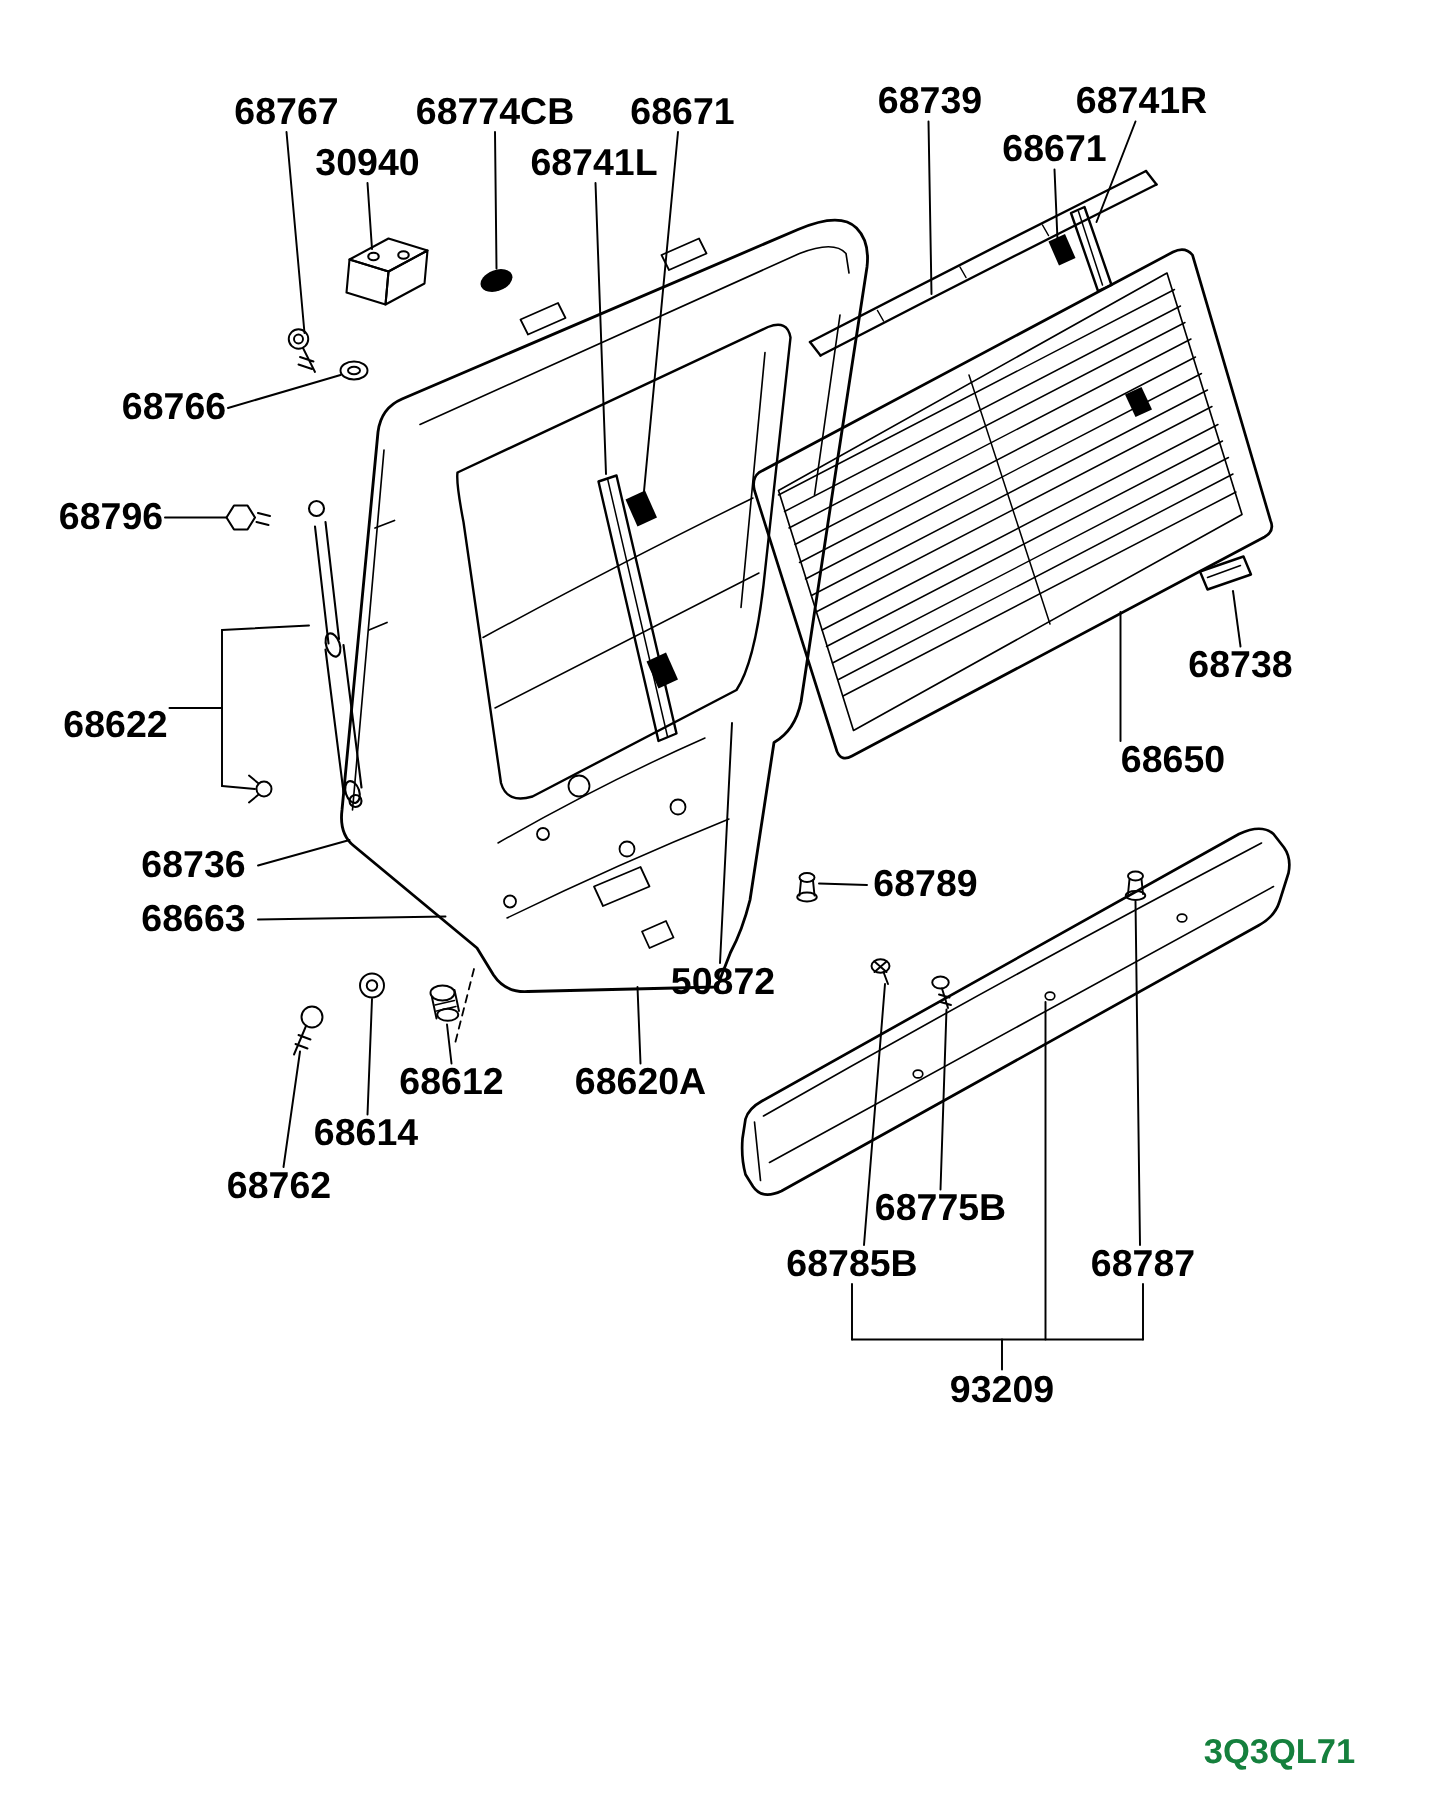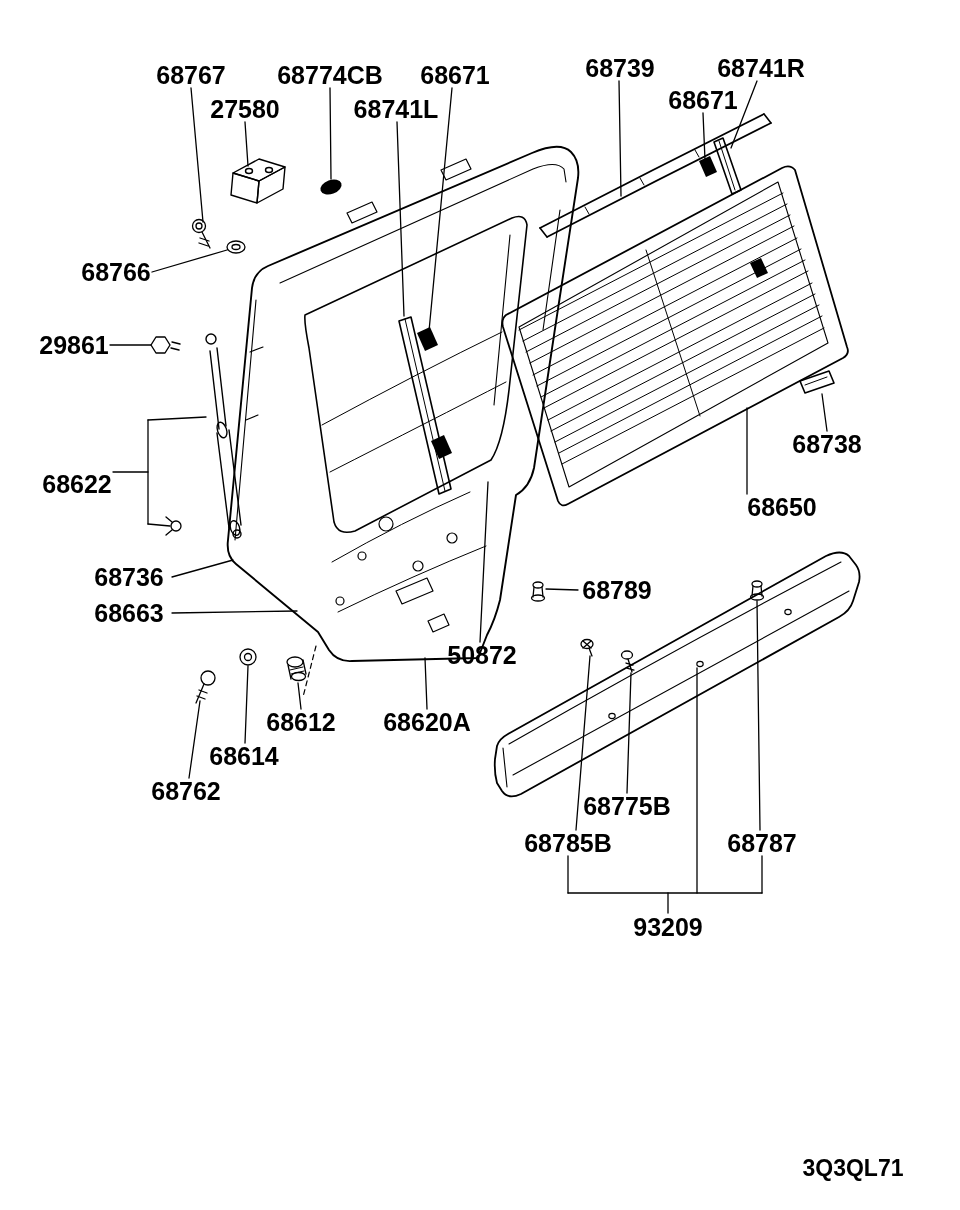--- a/index.html
+++ b/index.html
@@ -3,21 +3,21 @@
 <meta charset="utf-8">
 <style>
   html,body{margin:0;padding:0;background:#fff;}
   .stage{position:relative;width:960px;height:1210px;background:#fff;overflow:hidden;
          font-family:"Liberation Sans",sans-serif;}
   .stage svg{position:absolute;left:0;top:0;}
   .part-label{position:absolute;transform:translate(-50%,-50%);
               font:bold 25px "Liberation Sans",sans-serif;color:#000;
               white-space:nowrap;letter-spacing:0px;}
   .diagram-code{position:absolute;transform:translate(-50%,-50%);
-              font:bold 23px "Liberation Sans",sans-serif;color:#000000;white-space:nowrap;}
+              font:bold 23px "Liberation Sans",sans-serif;color:#15803d;white-space:nowrap;}
 </style>
 </head>
 <body>
 
 <div class="stage">
 
 <svg width="960" height="1210" viewBox="0 0 960 1210">
   <g stroke="#000" fill="none" stroke-width="1.6" stroke-linejoin="round" stroke-linecap="round">
 
     <g>
@@ -217,25 +217,25 @@
       <path d="M 697,893 L 697,668"></path>
     </g>
   </g>
 </svg>
 
 <div class="part-label" style="left:191px;top:75px">68767</div>
 <div class="part-label" style="left:330px;top:75px">68774CB</div>
 <div class="part-label" style="left:455px;top:75px">68671</div>
 <div class="part-label" style="left:620px;top:68px">68739</div>
 <div class="part-label" style="left:761px;top:68px">68741R</div>
-<div class="part-label" style="left:245px;top:109px">27580</div>
+<div class="part-label" style="left:245px;top:109px">30940</div>
 <div class="part-label" style="left:396px;top:109px">68741L</div>
 <div class="part-label" style="left:703px;top:100px">68671</div>
 <div class="part-label" style="left:116px;top:272px">68766</div>
-<div class="part-label" style="left:74px;top:345px">29861</div>
+<div class="part-label" style="left:74px;top:345px">68796</div>
 <div class="part-label" style="left:77px;top:484px">68622</div>
 <div class="part-label" style="left:827px;top:444px">68738</div>
 <div class="part-label" style="left:782px;top:507px">68650</div>
 <div class="part-label" style="left:129px;top:577px">68736</div>
 <div class="part-label" style="left:129px;top:613px">68663</div>
 <div class="part-label" style="left:617px;top:590px">68789</div>
 <div class="part-label" style="left:482px;top:655px">50872</div>
 <div class="part-label" style="left:301px;top:722px">68612</div>
 <div class="part-label" style="left:427px;top:722px">68620A</div>
 <div class="part-label" style="left:244px;top:756px">68614</div>

